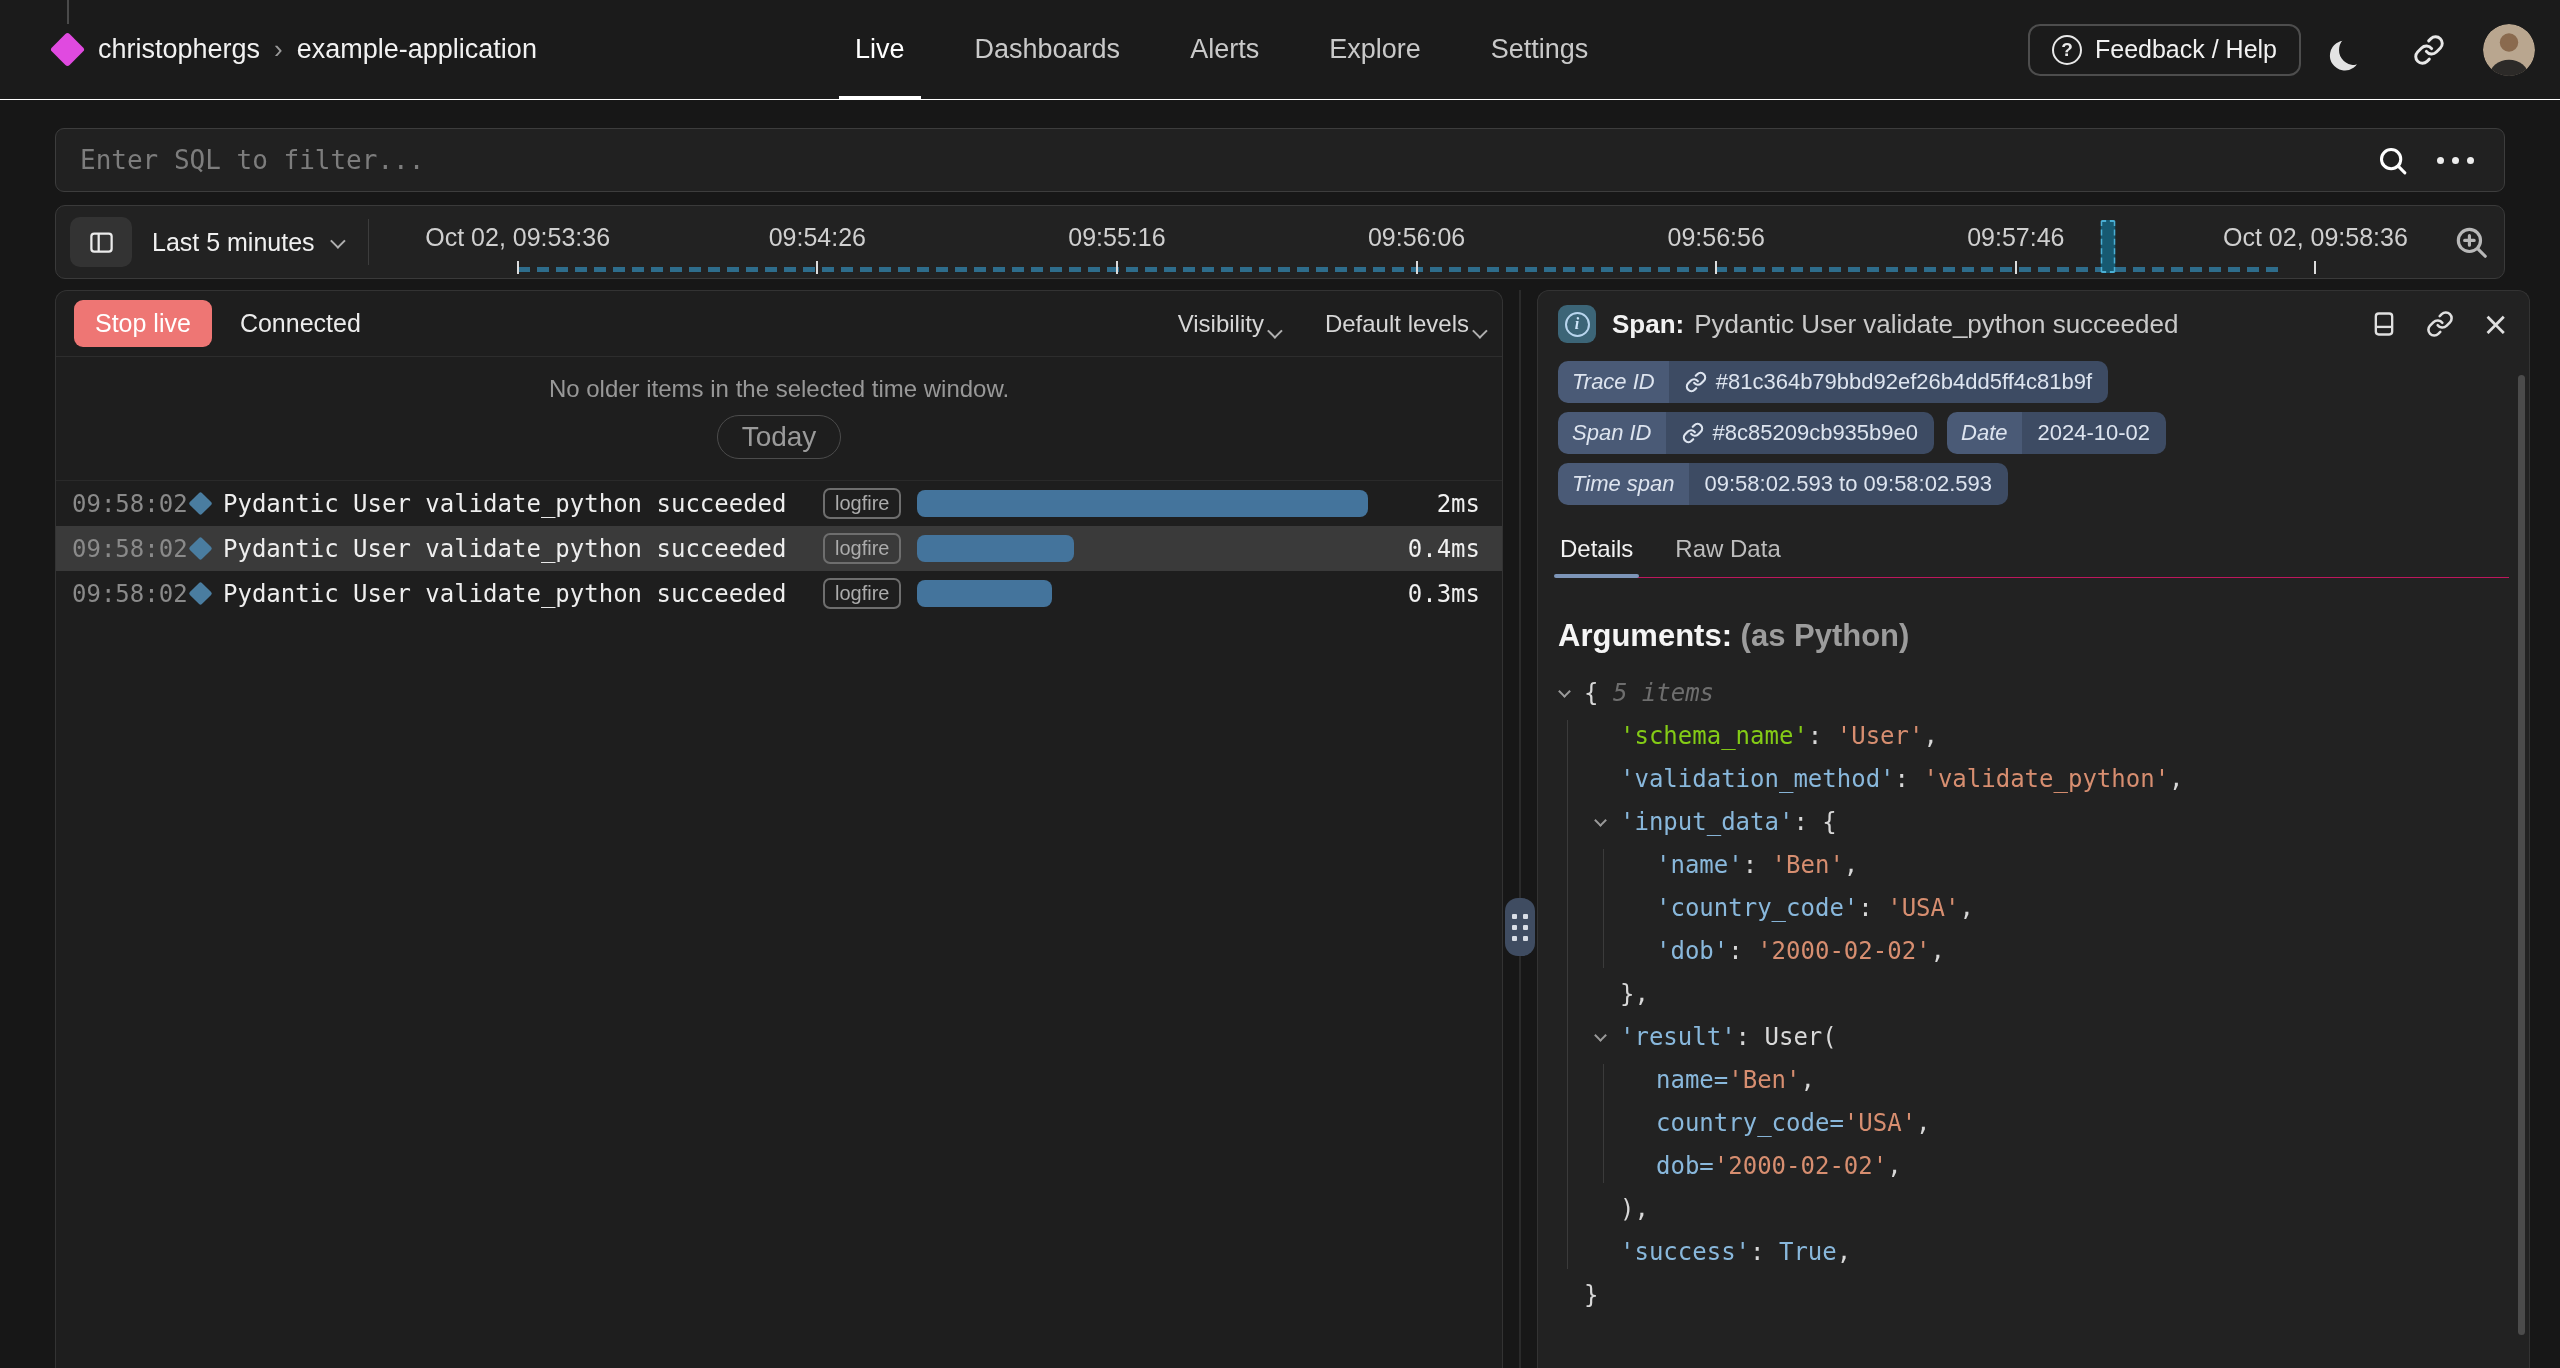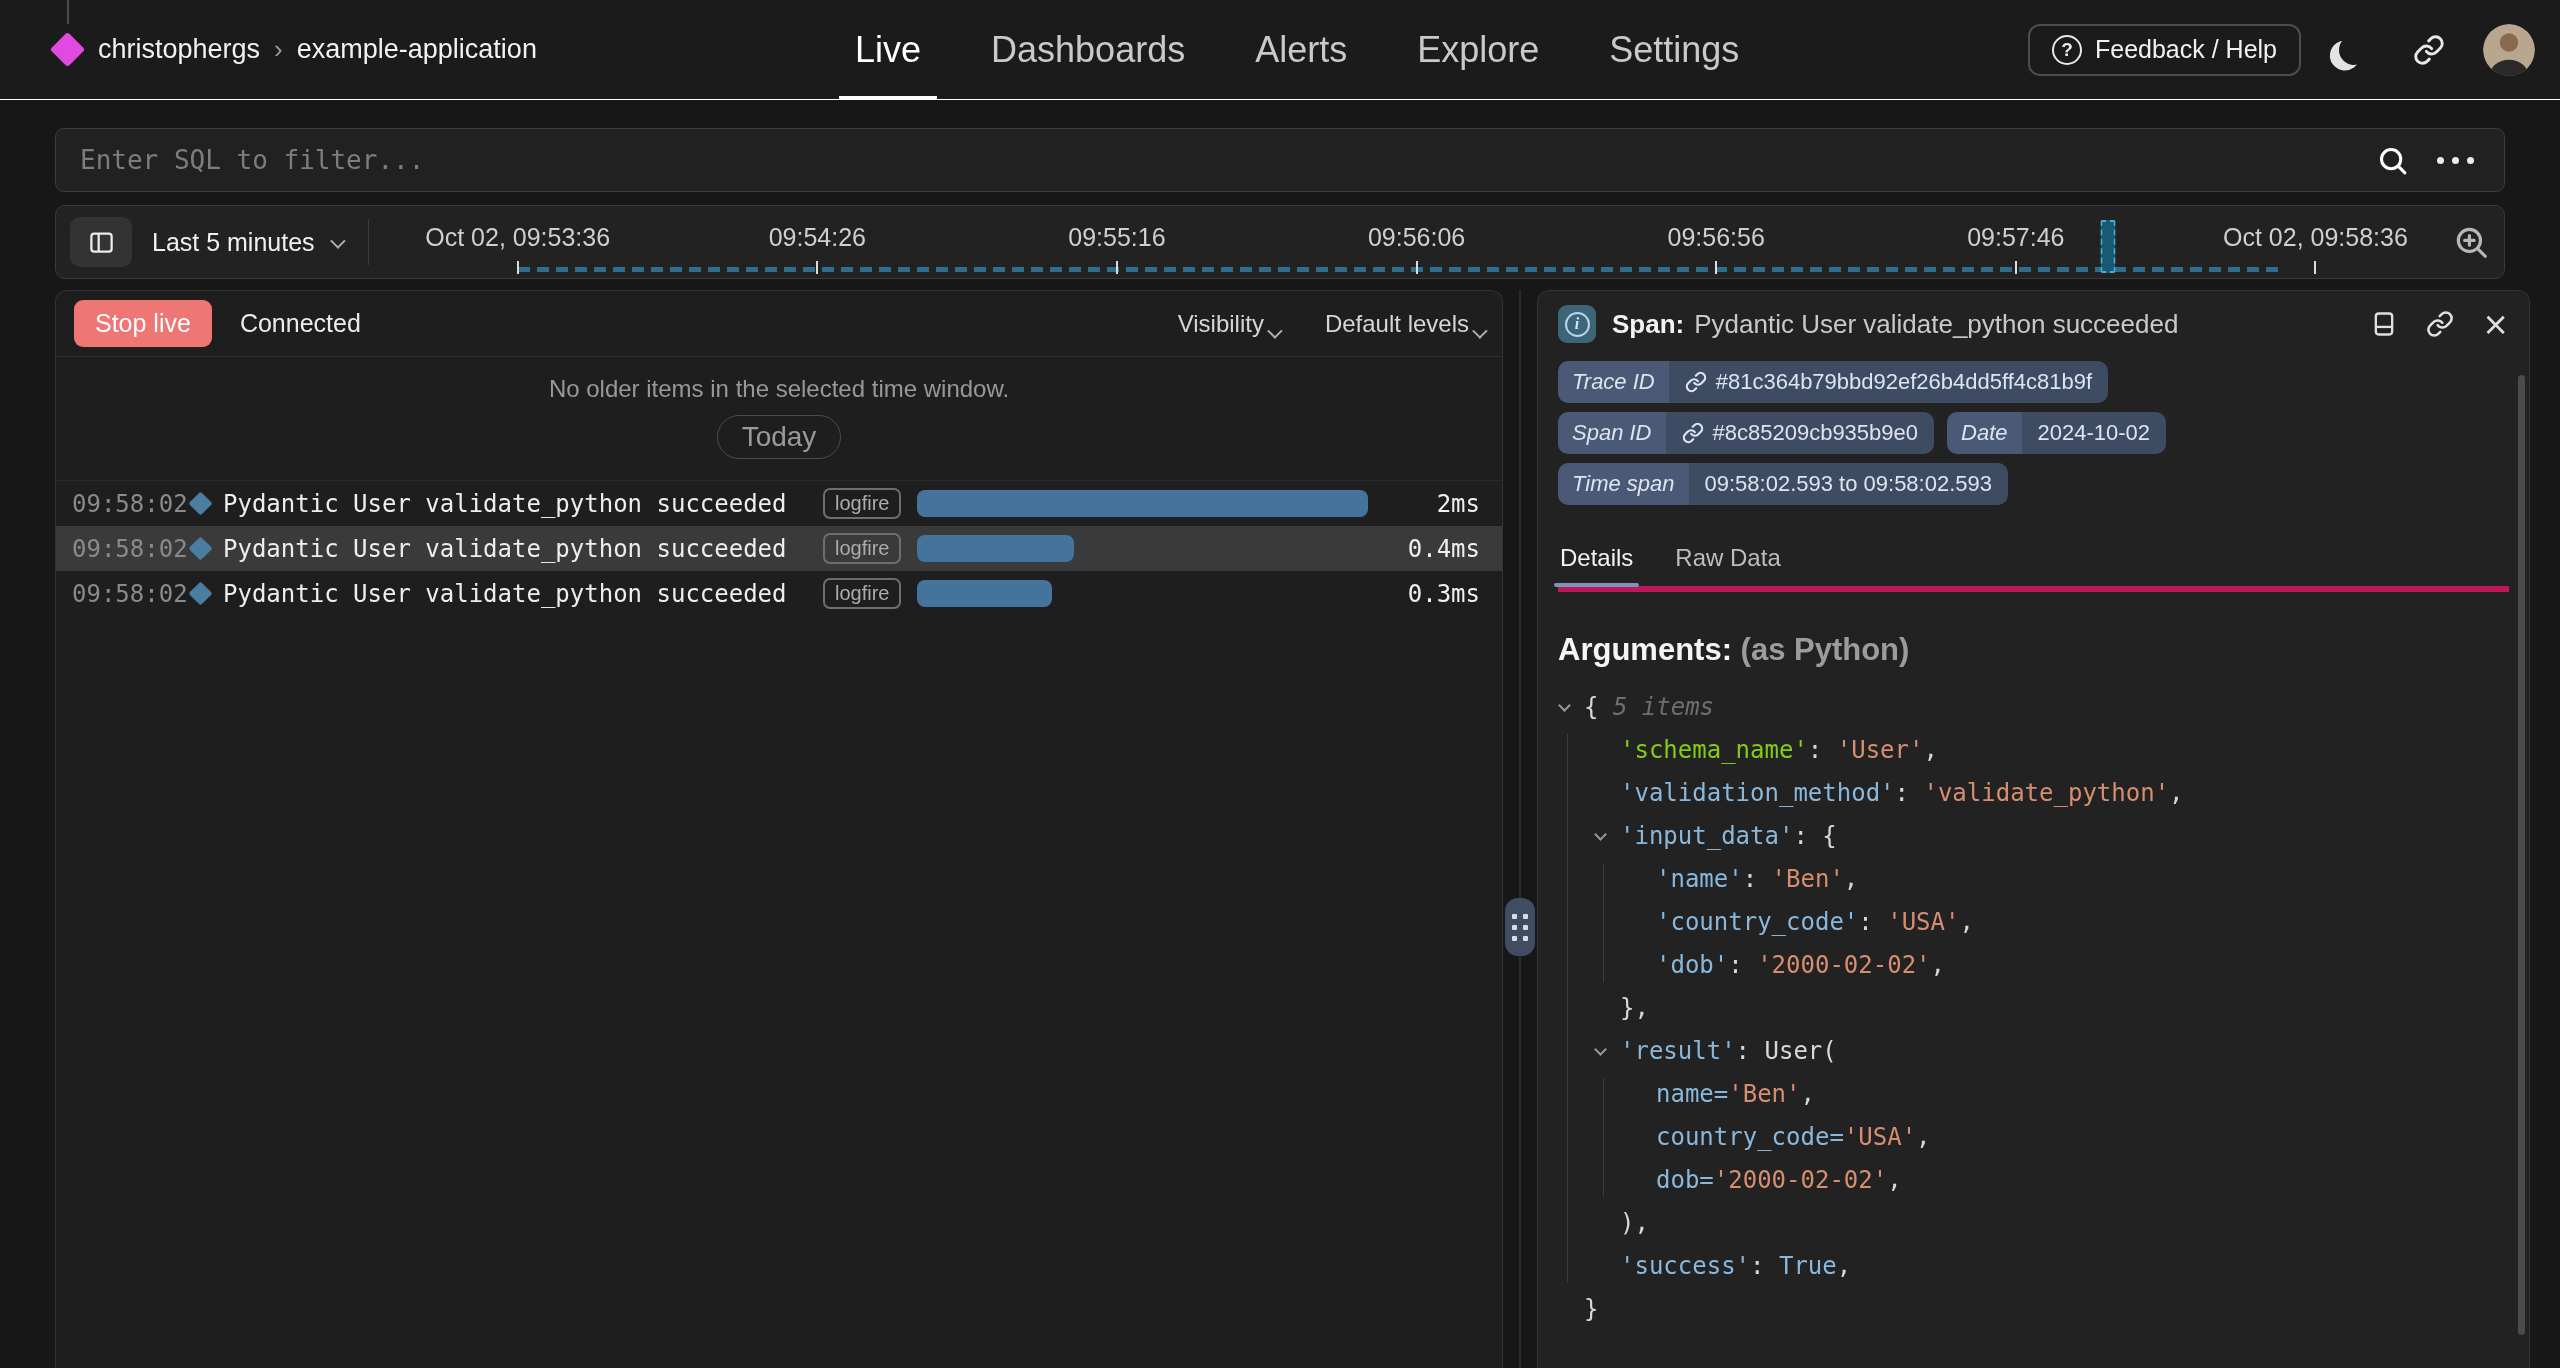--- a/index.html
+++ b/index.html
@@ -8,21 +8,21 @@
   svg { display:block; }
 
   
   .header { position:absolute; top:0; left:0; right:0; height:100px; background:#1b1b1b; border-bottom:1px solid #ffffff; }
   .brand { position:absolute; left:55px; top:0; height:100%; display:flex; align-items:center; gap:18px; cursor:pointer; }
   .logo-stem { position:absolute; left:12px; top:0; width:2px; height:24px; background:#4a4a4a; }
   .logo-diamond { width:25px; height:25px; border-radius:3px; transform:rotate(45deg); }
   .crumb { font-size:27px; color:#f2f2f2; display:flex; align-items:center; gap:14px; }
   .crumb .sep { color:#9a9a9a; font-size:26px; }
   .nav { position:absolute; left:855px; top:0; height:100%; display:flex; gap:70px; }
-  .nav-item { display:flex; align-items:center; height:100%; font-size:36px; color:#c9c9c9; position:relative; cursor:pointer; }
+  .nav-item { display:flex; align-items:center; height:100%; font-size:27px; color:#c9c9c9; position:relative; cursor:pointer; }
   .nav-item.active { color:#ffffff; }
   .nav-item.active::after { content:""; position:absolute; left:-16px; right:-16px; bottom:0; height:3px; background:#ffffff; }
   .header-right { position:absolute; right:25px; top:0; height:100%; display:flex; align-items:center; gap:38px; }
   .feedback-btn { display:flex; align-items:center; gap:13px; border:2px solid #4d4d4d; border-radius:12px; padding:9px 22px; color:#f2f2f2; font-size:25px; cursor:pointer; background:transparent; }
   .qmark { width:30px; height:30px; border:2px solid #e8e8e8; border-radius:50%; display:flex; align-items:center; justify-content:center; font-size:19px; font-weight:bold; color:#e8e8e8; }
   .moon { width:30px; height:30px; border-radius:50%; box-shadow:-8px 7px 0 0 #e3e3e3; transform:rotate(10deg); margin-right:6px; cursor:pointer; }
   .hicon { width:32px; height:32px; color:#e8e8e8; cursor:pointer; }
   .avatar { width:52px; height:52px; border-radius:50%; overflow:hidden; cursor:pointer; }
 
   
@@ -81,21 +81,21 @@
   .rp-title b { color:#f2f2f2; margin-right:10px; }
   .rp-icons { display:flex; gap:28px; align-items:center; color:#e0e0e0; }
   .rp-ic { width:28px; height:28px; cursor:pointer; }
   .close-x { font-size:32px; line-height:28px; color:#e0e0e0; cursor:pointer; font-family:"DejaVu Sans", sans-serif; }
   .badges { display:flex; flex-direction:column; gap:9px; margin-top:4px; }
   .badge-row { display:flex; gap:13px; }
   .badge { display:inline-flex; border-radius:10px; overflow:hidden; font-size:22px; }
   .badge .bl { background:#4a5a76; color:#dde4ef; font-style:italic; padding:8px 14px; display:flex; align-items:center; }
   .badge .bv { background:#3d4b63; color:#dde4ef; padding:8px 16px; display:flex; align-items:center; gap:9px; }
   .blink { width:22px; height:22px; color:#dde4ef; cursor:pointer; }
-  .tabs { margin-top:31px; display:flex; gap:38px; border-bottom:6px solid #be185d; }
+  .tabs { margin-top:22px; display:flex; gap:38px; border-bottom:1px solid #be185d; }
   .tab { font-size:24px; color:#bdbdbd; padding:8px 2px 14px; position:relative; cursor:pointer; }
   .tab.active { color:#f3f3f3; }
   .tab.active::after { content:""; position:absolute; left:-4px; right:-4px; bottom:-1px; height:4px; background:#7d95b8; border-radius:2px; }
   .args-heading { margin-top:40px; font-size:31px; font-weight:bold; color:#f5f5f5; }
   .args-heading .suffix { color:#9c9c9c; }
   .code { margin-top:18px; position:relative; font-family:"DejaVu Sans Mono", monospace; font-size:24px; color:#d8d8d8; }
   .code-line { height:43px; line-height:43px; white-space:pre; position:relative; }
   .code-chev { position:absolute; top:15px; width:9px; height:9px; border-right:2px solid #9a9a9a; border-bottom:2px solid #9a9a9a; transform:rotate(45deg); cursor:pointer; }
   .c-plain { color:#d8d8d8; }
   .c-muted { color:#6e6e6e; font-style:italic; }

